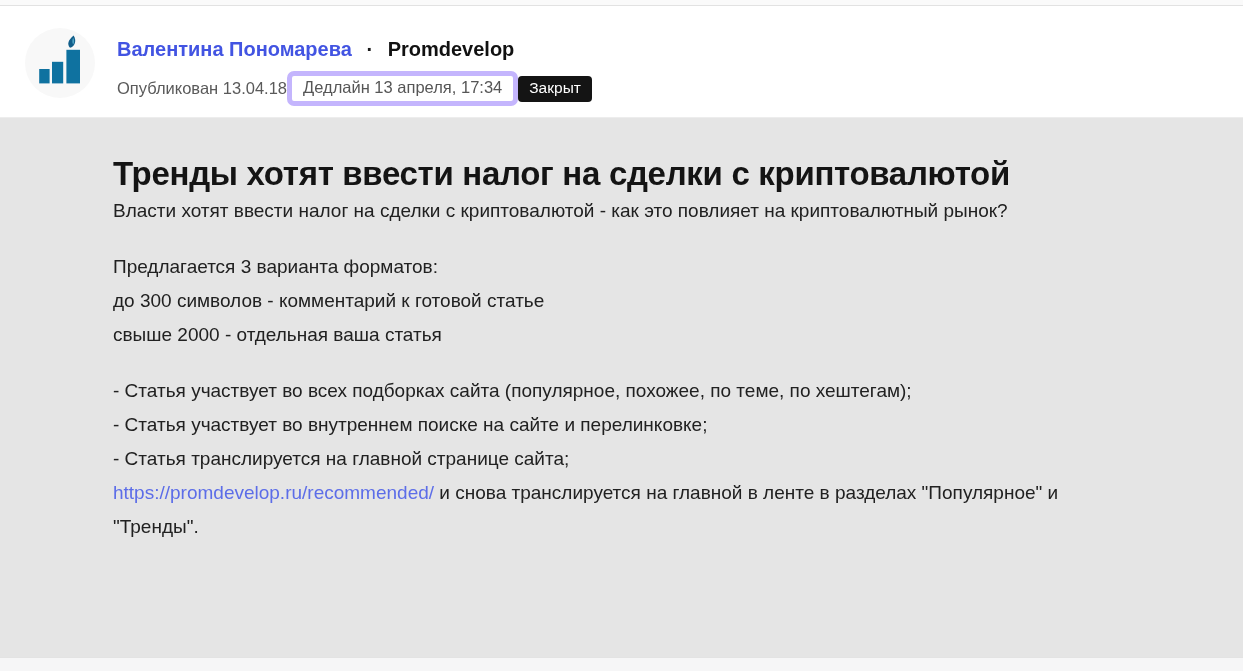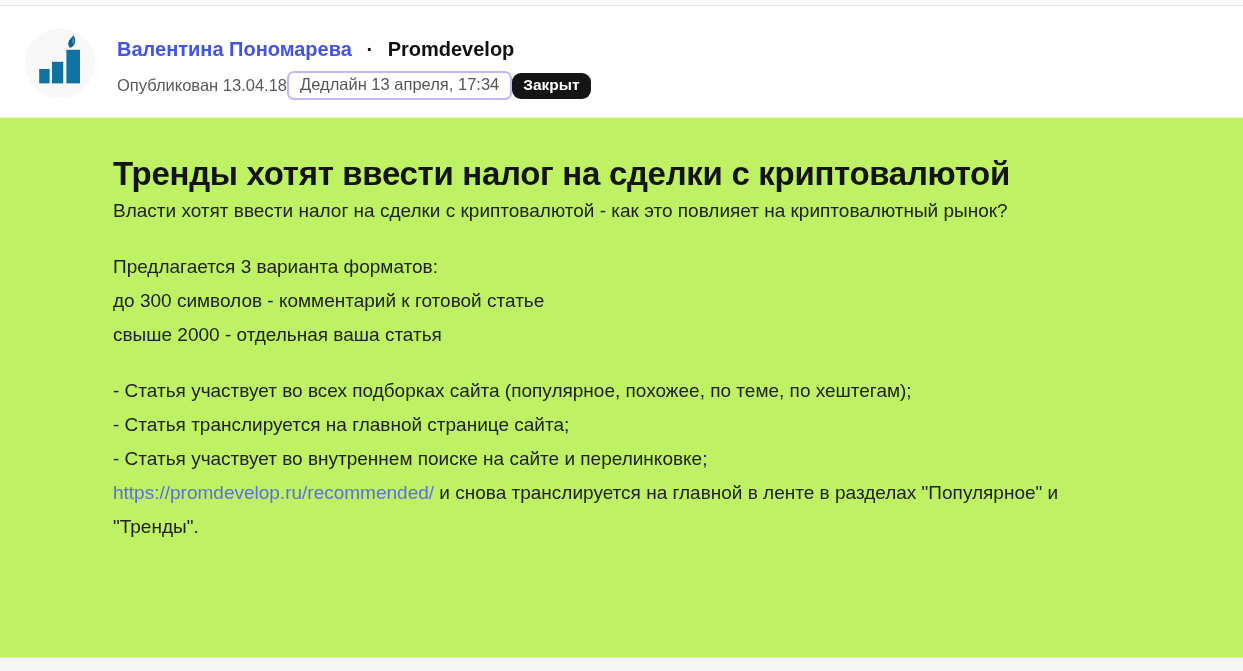--- a/index.html
+++ b/index.html
@@ -1,33 +1,33 @@
 <!DOCTYPE html>
 <html><head>
 <meta charset="utf-8">
 <style>
   * { margin:0; padding:0; box-sizing:border-box; }
   html,body { width:1243px; height:671px; background:#ffffff; font-family:"Liberation Sans", sans-serif; }
-  .page { position:relative; width:1243px; height:671px; overflow:hidden; background:#bef264; }
+  .page { position:relative; width:1243px; height:671px; overflow:hidden; background:#e5e5e5; }
 
   .top-strip { height:6px; background:#fafafa; border-bottom:1px solid #e2e2e2; }
 
   .task-header { position:relative; height:112px; background:#ffffff; border-bottom:1px solid #ededed; }
   .avatar { position:absolute; left:25px; top:22px; width:70px; height:70px; border-radius:50%;
             background:#f8f8f8; display:flex; align-items:center; justify-content:center; }
   .author-line { position:absolute; left:117px; top:32px; font-size:20px; white-space:nowrap; }
   .author-link { color:#4254e2; text-decoration:none; font-weight:600; cursor:pointer; }
   .sep { color:#1a1a1a; font-weight:700; margin:0 9px; }
   .company { color:#111111; font-weight:700; }
   .meta-line { position:absolute; left:117px; top:65px; display:flex; align-items:center; }
   .published { color:#5a5a5a; font-size:16.5px; }
-  .deadline-badge { display:inline-block; border:2px solid #c4b5fd; border-radius:7px;
+  .deadline-badge { display:inline-block; border:5px solid #c4b5fd; border-radius:7px;
                     padding:2px 11px 4px 11px; color:#565656; font-size:16.5px; background:#ffffff; }
-  .closed-badge { display:inline-block; background:#141414; border-radius:9px;
-                  padding:3px 11px 5px 11px; color:#ffffff; font-size:15.5px; font-weight:700; }
+  .closed-badge { display:inline-block; background:#141414; border-radius:4px;
+                  padding:3px 11px 5px 11px; color:#ffffff; font-size:15.5px; font-weight:400; }
 
   .main { padding:36px 60px 0 113px; }
   .article-title { font-size:33px; line-height:40px; font-weight:800; color:#141414;
                    letter-spacing:-0.3px; }
   .article-body { font-size:19px; color:#212121; }
   .t-line { line-height:34px; min-height:34px; white-space:nowrap; }
   .t-gap { height:22px; }
   .body-link { color:#5c6de8; text-decoration:none; cursor:pointer; }
 
   .footer-strip { position:absolute; left:0; bottom:0; width:100%; height:14px;
@@ -69,22 +69,22 @@
   <div class="main">
     <h1 class="article-title">Тренды хотят ввести налог на сделки с криптовалютой</h1>
     <div class="article-body" id="article-body">
         <div class="t-line"><span>Власти хотят ввести налог на сделки с криптовалютой - как это повлияет на криптовалютный рынок?</span></div>
         <div class="t-gap"></div>
         <div class="t-line"><span>Предлагается 3 варианта форматов:</span></div>
         <div class="t-line"><span>до 300 символов - комментарий к готовой статье</span></div>
         <div class="t-line"><span>свыше 2000 - отдельная ваша статья</span></div>
         <div class="t-gap"></div>
         <div class="t-line"><span>- Статья участвует во всех подборках сайта (популярное, похожее, по теме, по хештегам);</span></div>
+        <div class="t-line"><span>- Статья участвует во внутреннем поиске на сайте и перелинковке;</span></div>
         <div class="t-line"><span>- Статья транслируется на главной странице сайта;</span></div>
-        <div class="t-line"><span>- Статья участвует во внутреннем поиске на сайте и перелинковке;</span></div>
         <div class="t-line"><a class="body-link">https://promdevelop.ru/recommended/</a><span> и снова транслируется на главной в ленте в разделах "Популярное" и</span></div>
         <div class="t-line"><span>"Тренды".</span></div>
       </div>
   </div>
 
   <div class="footer-strip"></div>
 
 </div>
 
 </body></html>

